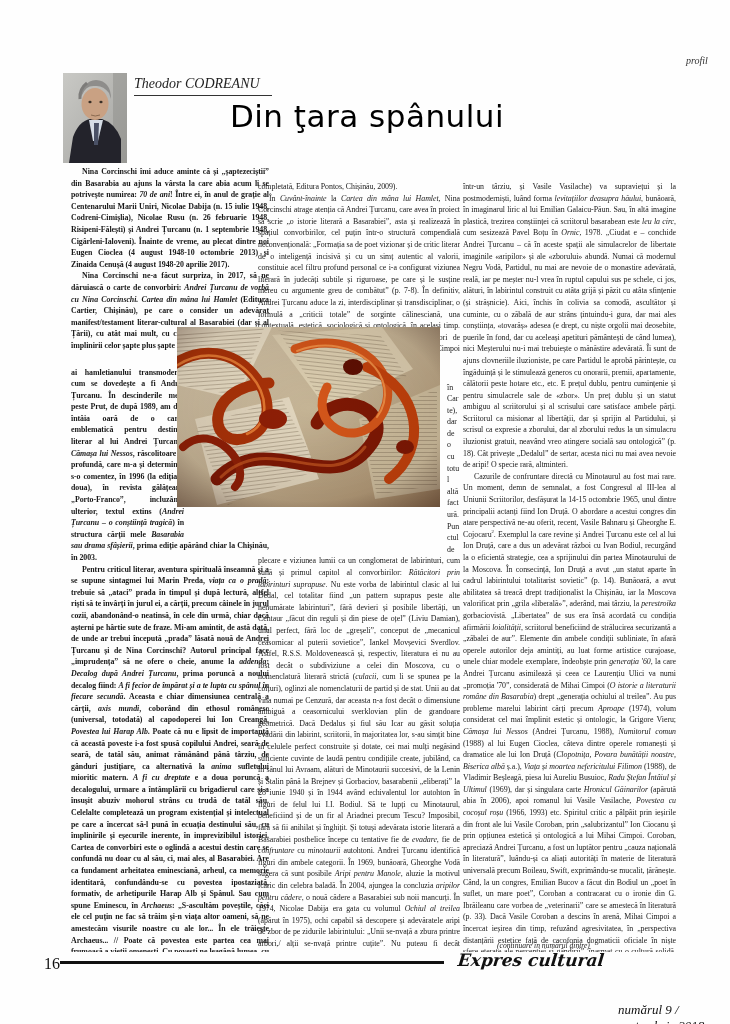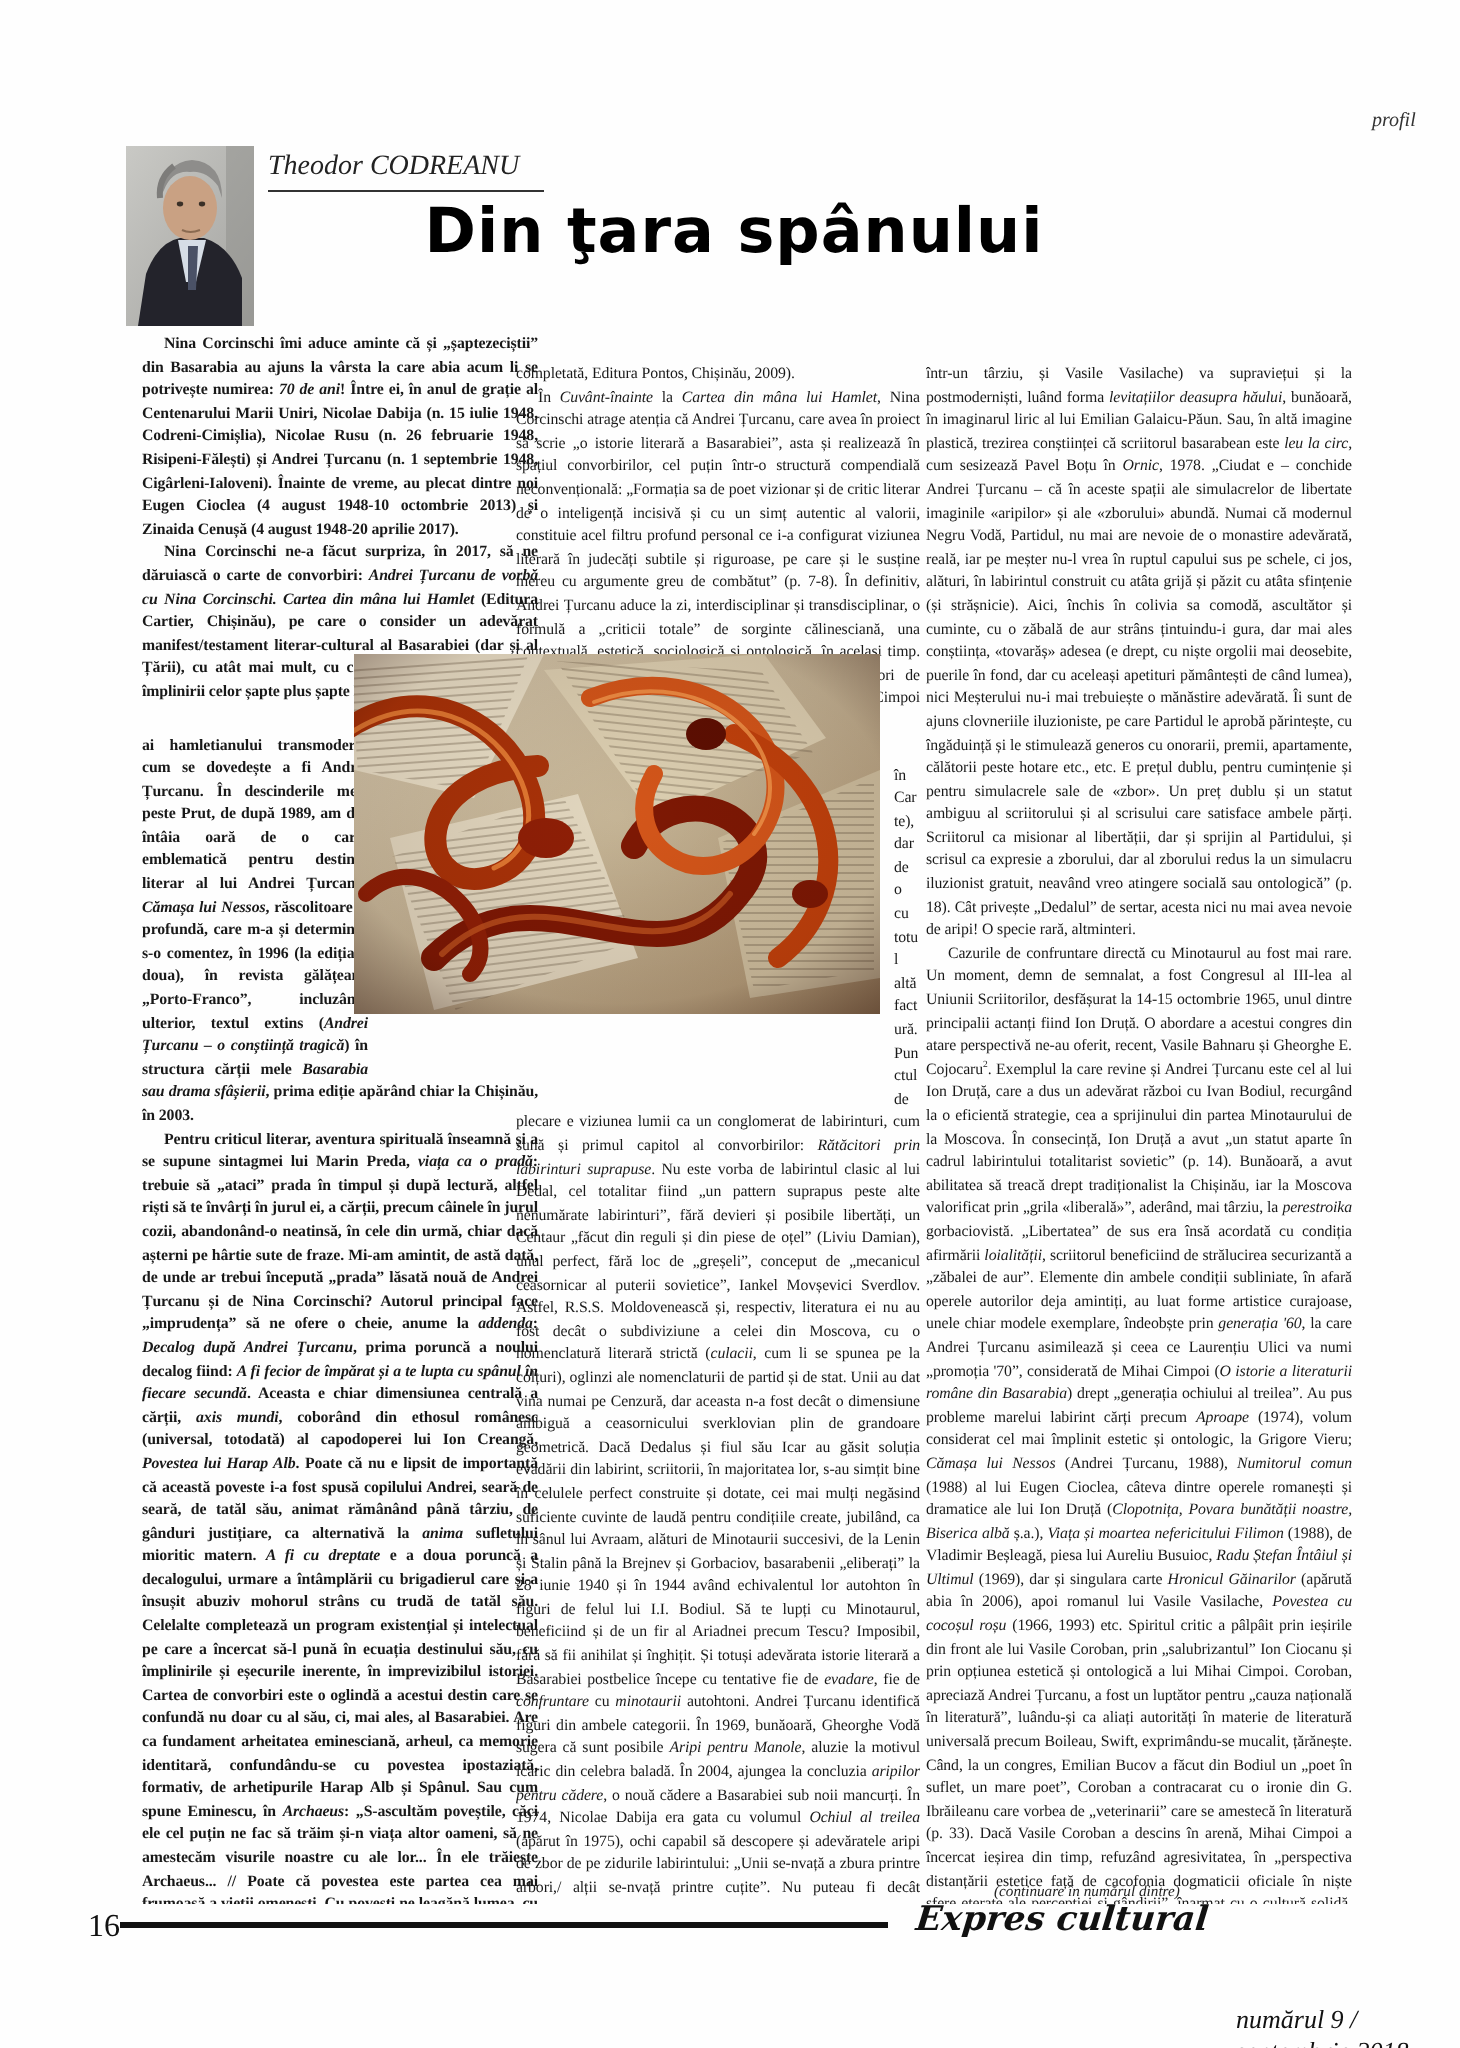--- a/index.html
+++ b/index.html
@@ -6,21 +6,21 @@
   body{width:730px;height:1024px;position:relative;overflow:hidden;
        font-family:"Liberation Serif",serif;color:#151515;}
   .page{position:absolute;inset:0;background:#fefefe;}
 
   
   .photo{position:absolute;left:63px;top:73px;width:64px;height:90px;overflow:hidden;}
   .author{position:absolute;left:134px;top:76px;font-size:14px;color:#222;
           border-bottom:1.5px solid #333;padding:0 12px 3px 0;min-width:108px;font-style:italic;}
   .section{position:absolute;left:686px;top:55px;font-size:10px;font-style:italic;color:#333;}
   .title{position:absolute;left:57px;top:98px;width:620px;margin:0;text-align:center;
-         font-family:"DejaVu Sans",sans-serif;font-weight:bold;font-size:31px;
+         font-family:"DejaVu Sans",sans-serif;font-weight:normal;font-size:31px;
          letter-spacing:.5px;color:#000;}
 
   
   .col{position:absolute;top:166px;height:786px;overflow:hidden;
        font-size:7.9px;line-height:11.6px;text-align:justify;letter-spacing:-.05px;
        color:#191919;}
   .col1{left:71px;width:198px;font-weight:bold;}
   .col2{left:258px;width:202px;}
   .col3{left:463px;width:213px;}
   .col p{margin:0;text-indent:11px;}

